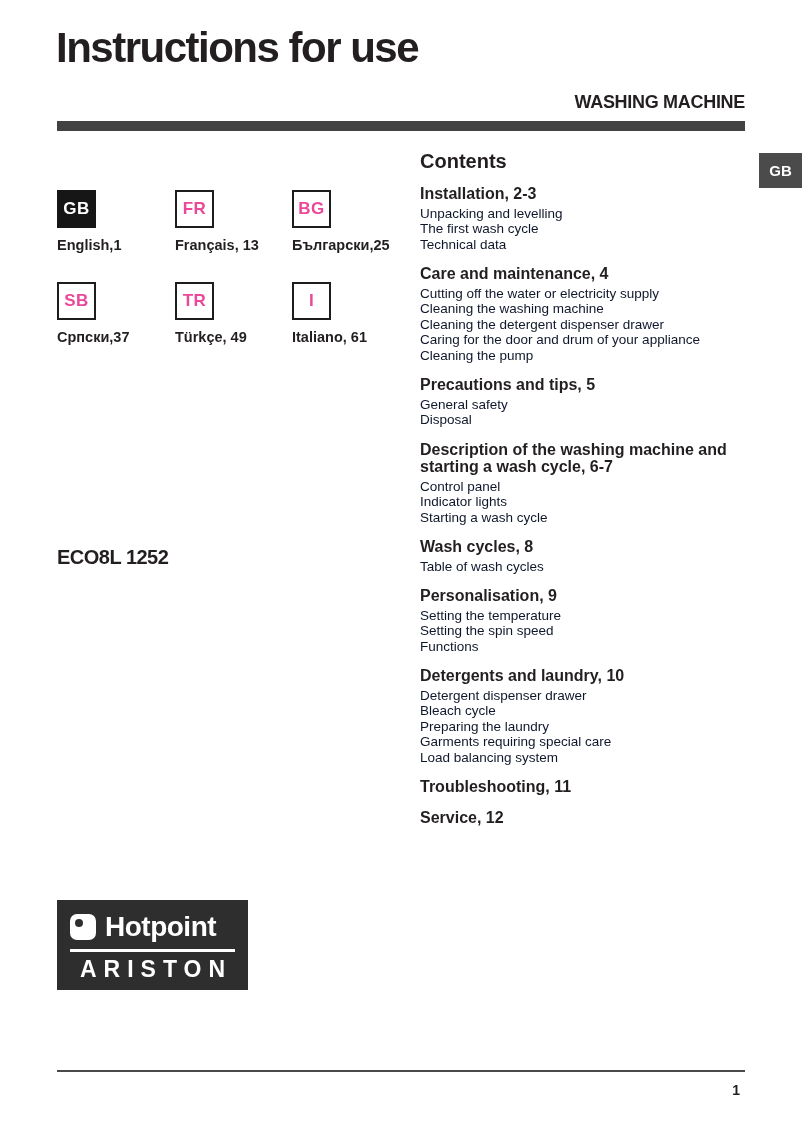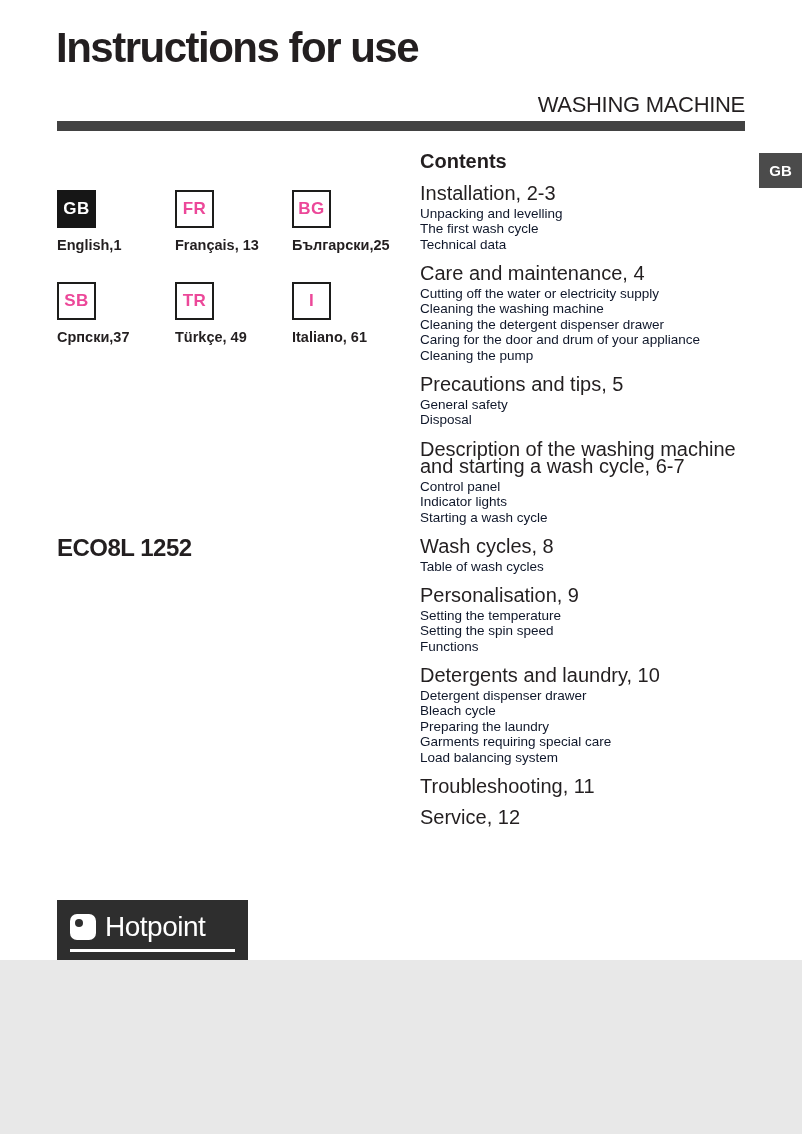--- a/index.html
+++ b/index.html
@@ -2,43 +2,43 @@
 <html><head>
 <meta charset="utf-8">
 <style>
   * { margin: 0; padding: 0; box-sizing: border-box; }
   html, body { background: #e8e8e8; }
   body { font-family: "Liberation Sans", sans-serif; }
 
   .page {
     position: relative;
     width: 802px;
-    height: 960px;
+    height: 1134px;
     margin: 0 auto;
     background: #ffffff;
     color: #1d1d1b;
     overflow: hidden;
   }
 
   .main-title {
     position: absolute;
     left: 56px;
     top: 24px;
     font-size: 42px;
     font-weight: bold;
     letter-spacing: -1.5px;
     color: #231f20;
   }
 
   .subtitle {
     position: absolute;
     right: 57px;
     top: 92px;
-    font-size: 22px;
-    font-weight: normal;
+    font-size: 18px;
+    font-weight: bold;
     letter-spacing: -0.3px;
     color: #231f20;
   }
 
   .title-bar {
     position: absolute;
     left: 57px;
     top: 121px;
     width: 688px;
     height: 10px;
@@ -90,44 +90,44 @@
   .lang-label {
     margin-top: 9px;
     font-size: 14.5px;
     font-weight: bold;
     color: #231f20;
   }
 
   .model {
     position: absolute;
     left: 57px;
-    top: 534px;
-    font-size: 24px;
+    top: 546px;
+    font-size: 20px;
     font-weight: bold;
     letter-spacing: -0.5px;
     color: #231f20;
   }
 
   .toc {
     position: absolute;
     left: 420px;
     top: 150px;
     width: 332px;
   }
   .toc-main-heading {
     font-size: 20px;
     font-weight: bold;
     line-height: 22px;
     margin-bottom: 13px;
     color: #231f20;
   }
   .toc-section { margin-bottom: 13px; }
   .toc-heading {
-    font-size: 20px;
-    font-weight: normal;
+    font-size: 16px;
+    font-weight: bold;
     line-height: 17.5px;
     margin-bottom: 3px;
     color: #231f20;
   }
   .toc-items { list-style: none; }
   .toc-items li {
     font-size: 13.5px;
     line-height: 15.5px;
     color: #0f172a;
   }
@@ -162,21 +162,21 @@
     position: absolute;
     left: 5px;
     top: 5px;
     width: 8px;
     height: 8px;
     border-radius: 50%;
     background: #2e2e2e;
   }
   .logo-brand {
     font-size: 28px;
-    font-weight: normal;
+    font-weight: bold;
     letter-spacing: -0.5px;
     line-height: 1;
   }
   .logo-rule {
     height: 3px;
     background: #ffffff;
     margin: 7px 0 6px 0;
   }
   .logo-sub {
     text-align: center;

